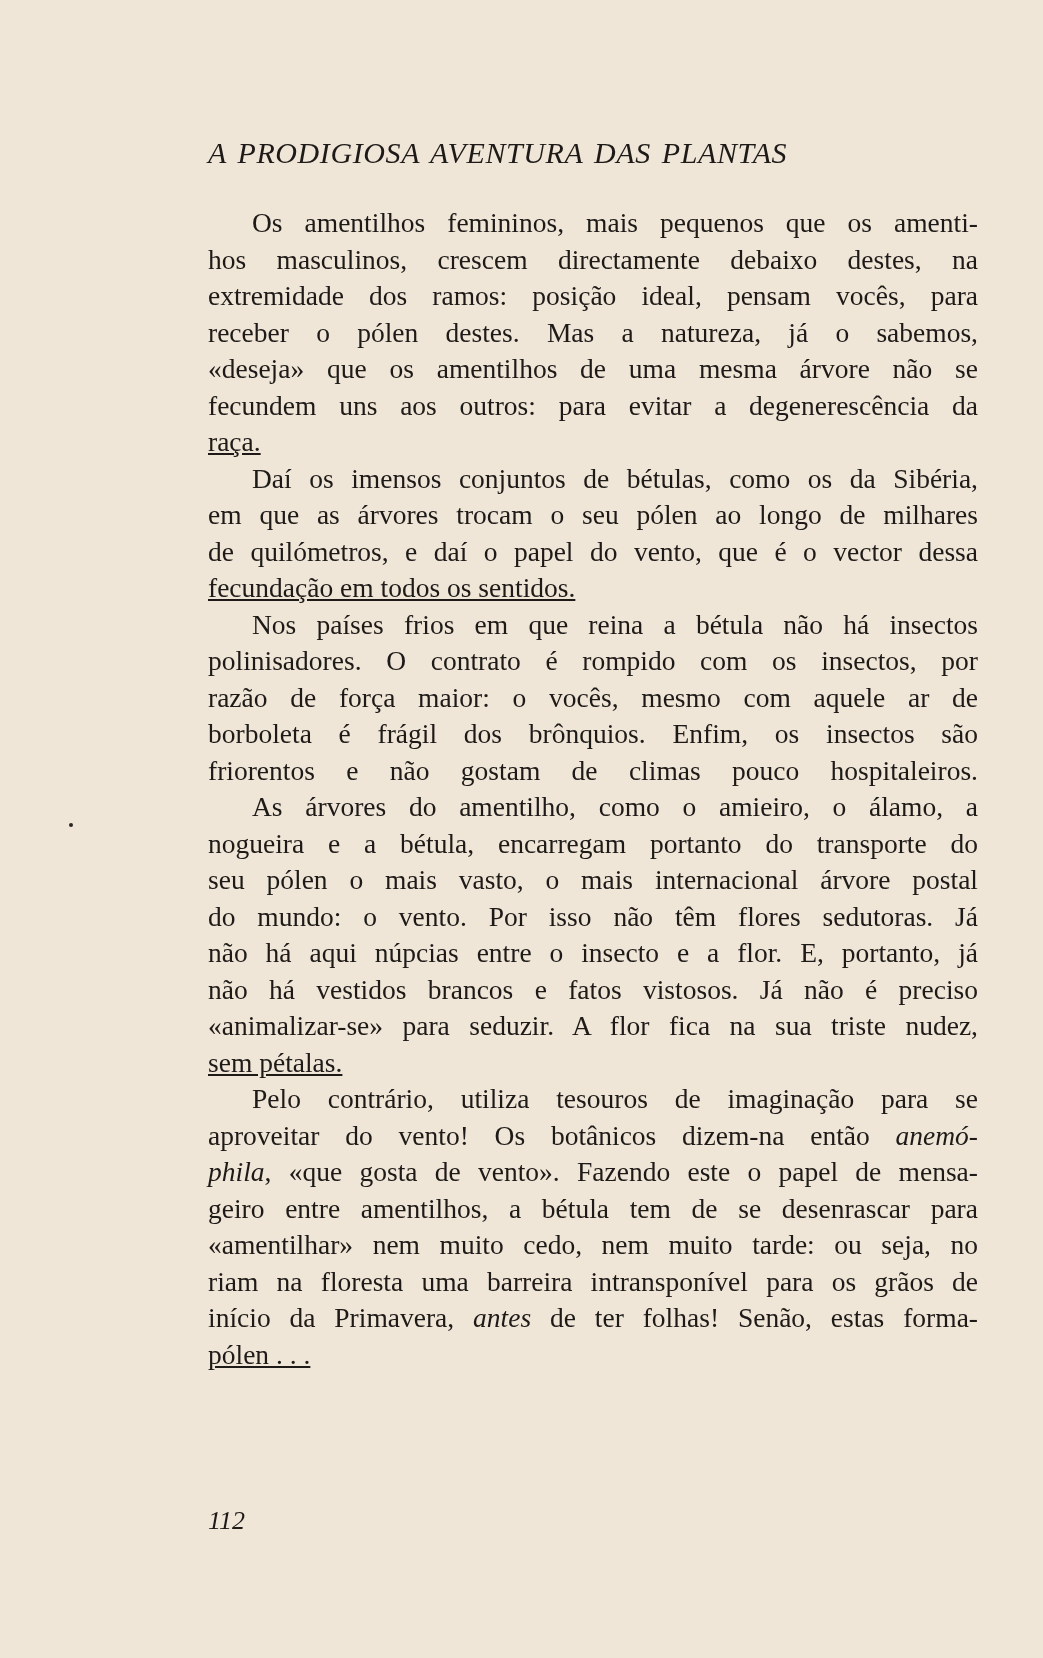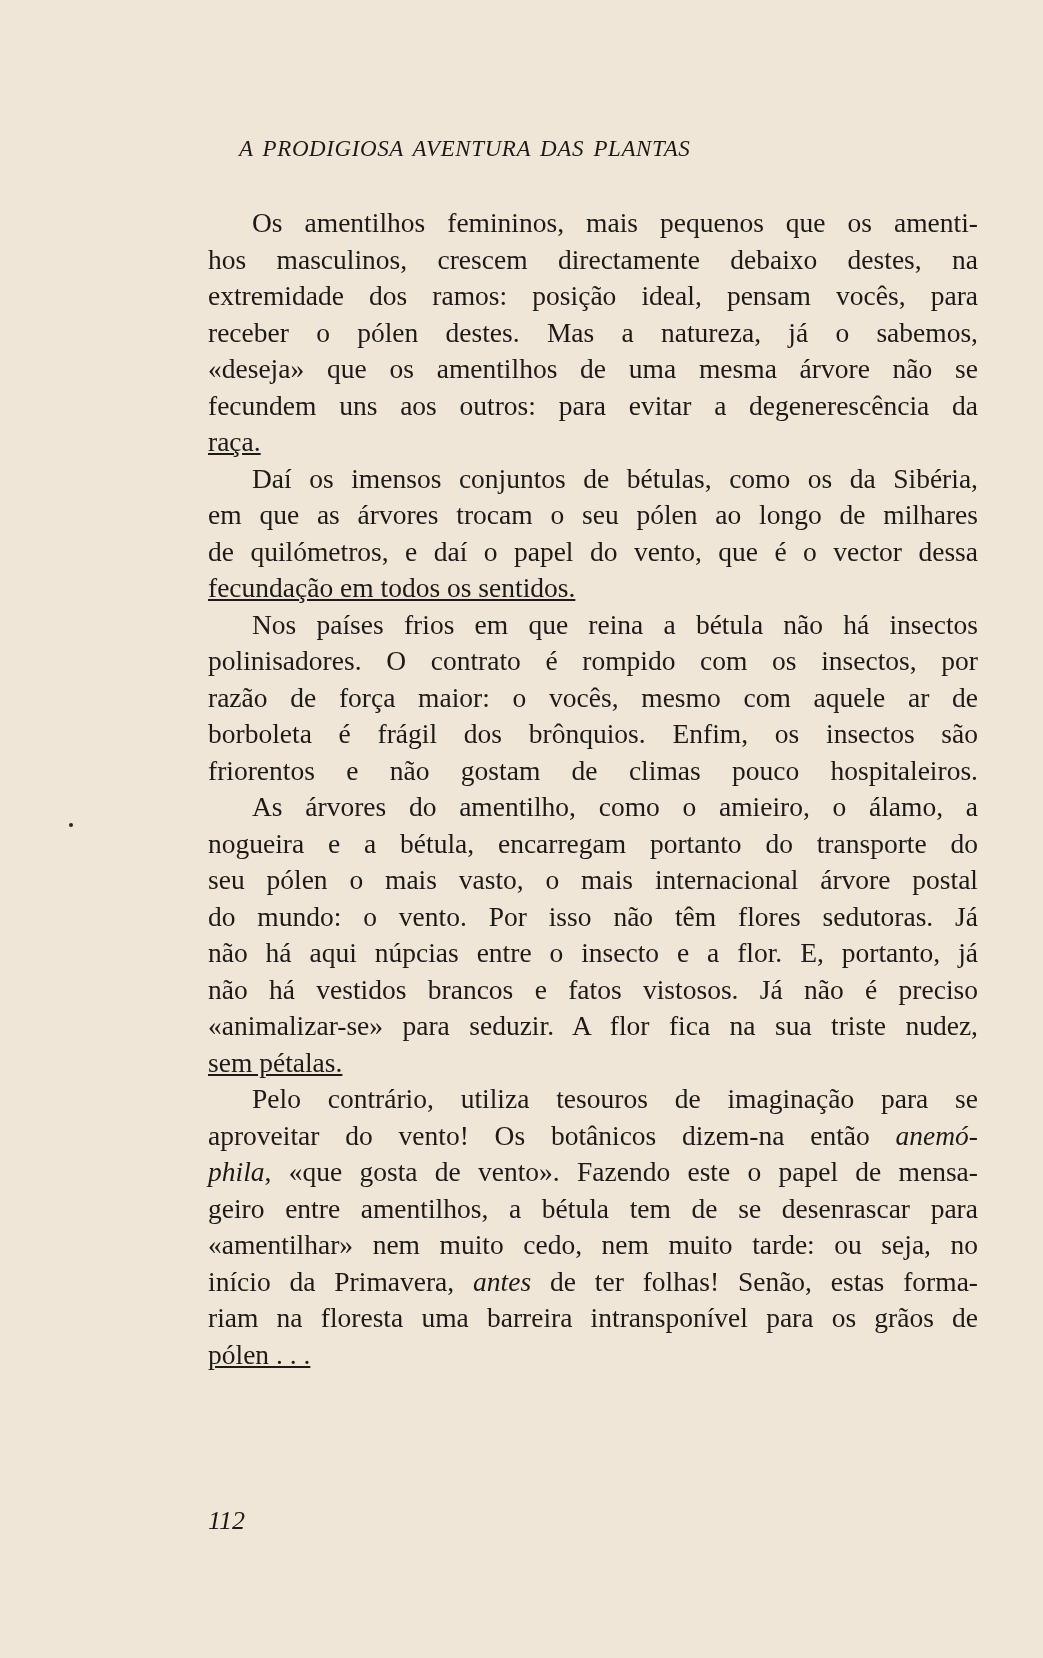--- a/index.html
+++ b/index.html
@@ -13,24 +13,23 @@
       position: relative;
       overflow: hidden;
       font-family: "Liberation Serif", "DejaVu Serif", serif;
       color: #1e1a17;
     }
     .running-head {
       position: absolute;
       left: 208px;
       top: 136px;
       font-style: italic;
-      font-size: 23px;
+      font-size: 30px;
       letter-spacing: 0.6px;
       word-spacing: 3px;
-      margin-left: 31px;
     }
     .body-text {
       position: absolute;
       left: 208px;
       top: 205px;
       width: 770px;
     }
     .line {
       display: block;
       height: 36.5px;
@@ -98,20 +97,20 @@
   <span class="line">não há aqui núpcias entre o insecto e a flor. E, portanto, já</span>
   <span class="line">não há vestidos brancos e fatos vistosos. Já não é preciso</span>
   <span class="line">«animalizar-se» para seduzir. A flor fica na sua triste nudez,</span>
   <span class="line last">sem pétalas.</span>
 
   <span class="line indent">Pelo contrário, utiliza tesouros de imaginação para se</span>
   <span class="line"><span>aproveitar do vento! Os botânicos dizem-na então </span><span class="it">anemó-</span></span>
   <span class="line"><span class="it">phila</span><span>, «que gosta de vento». Fazendo este o papel de mensa-</span></span>
   <span class="line">geiro entre amentilhos, a bétula tem de se desenrascar para</span>
   <span class="line">«amentilhar» nem muito cedo, nem muito tarde: ou seja, no</span>
+  <span class="line">riam na floresta uma barreira intransponível para os grãos de</span>
   <span class="line"><span>início da Primavera, </span><span class="it">antes</span><span> de ter folhas! Senão, estas forma-</span></span>
-  <span class="line">riam na floresta uma barreira intransponível para os grãos de</span>
   <span class="line last">pólen . . .</span>
 </div>
 
 <div class="speck"></div>
 
 <div class="folio">112</div>
 
 </body></html>

